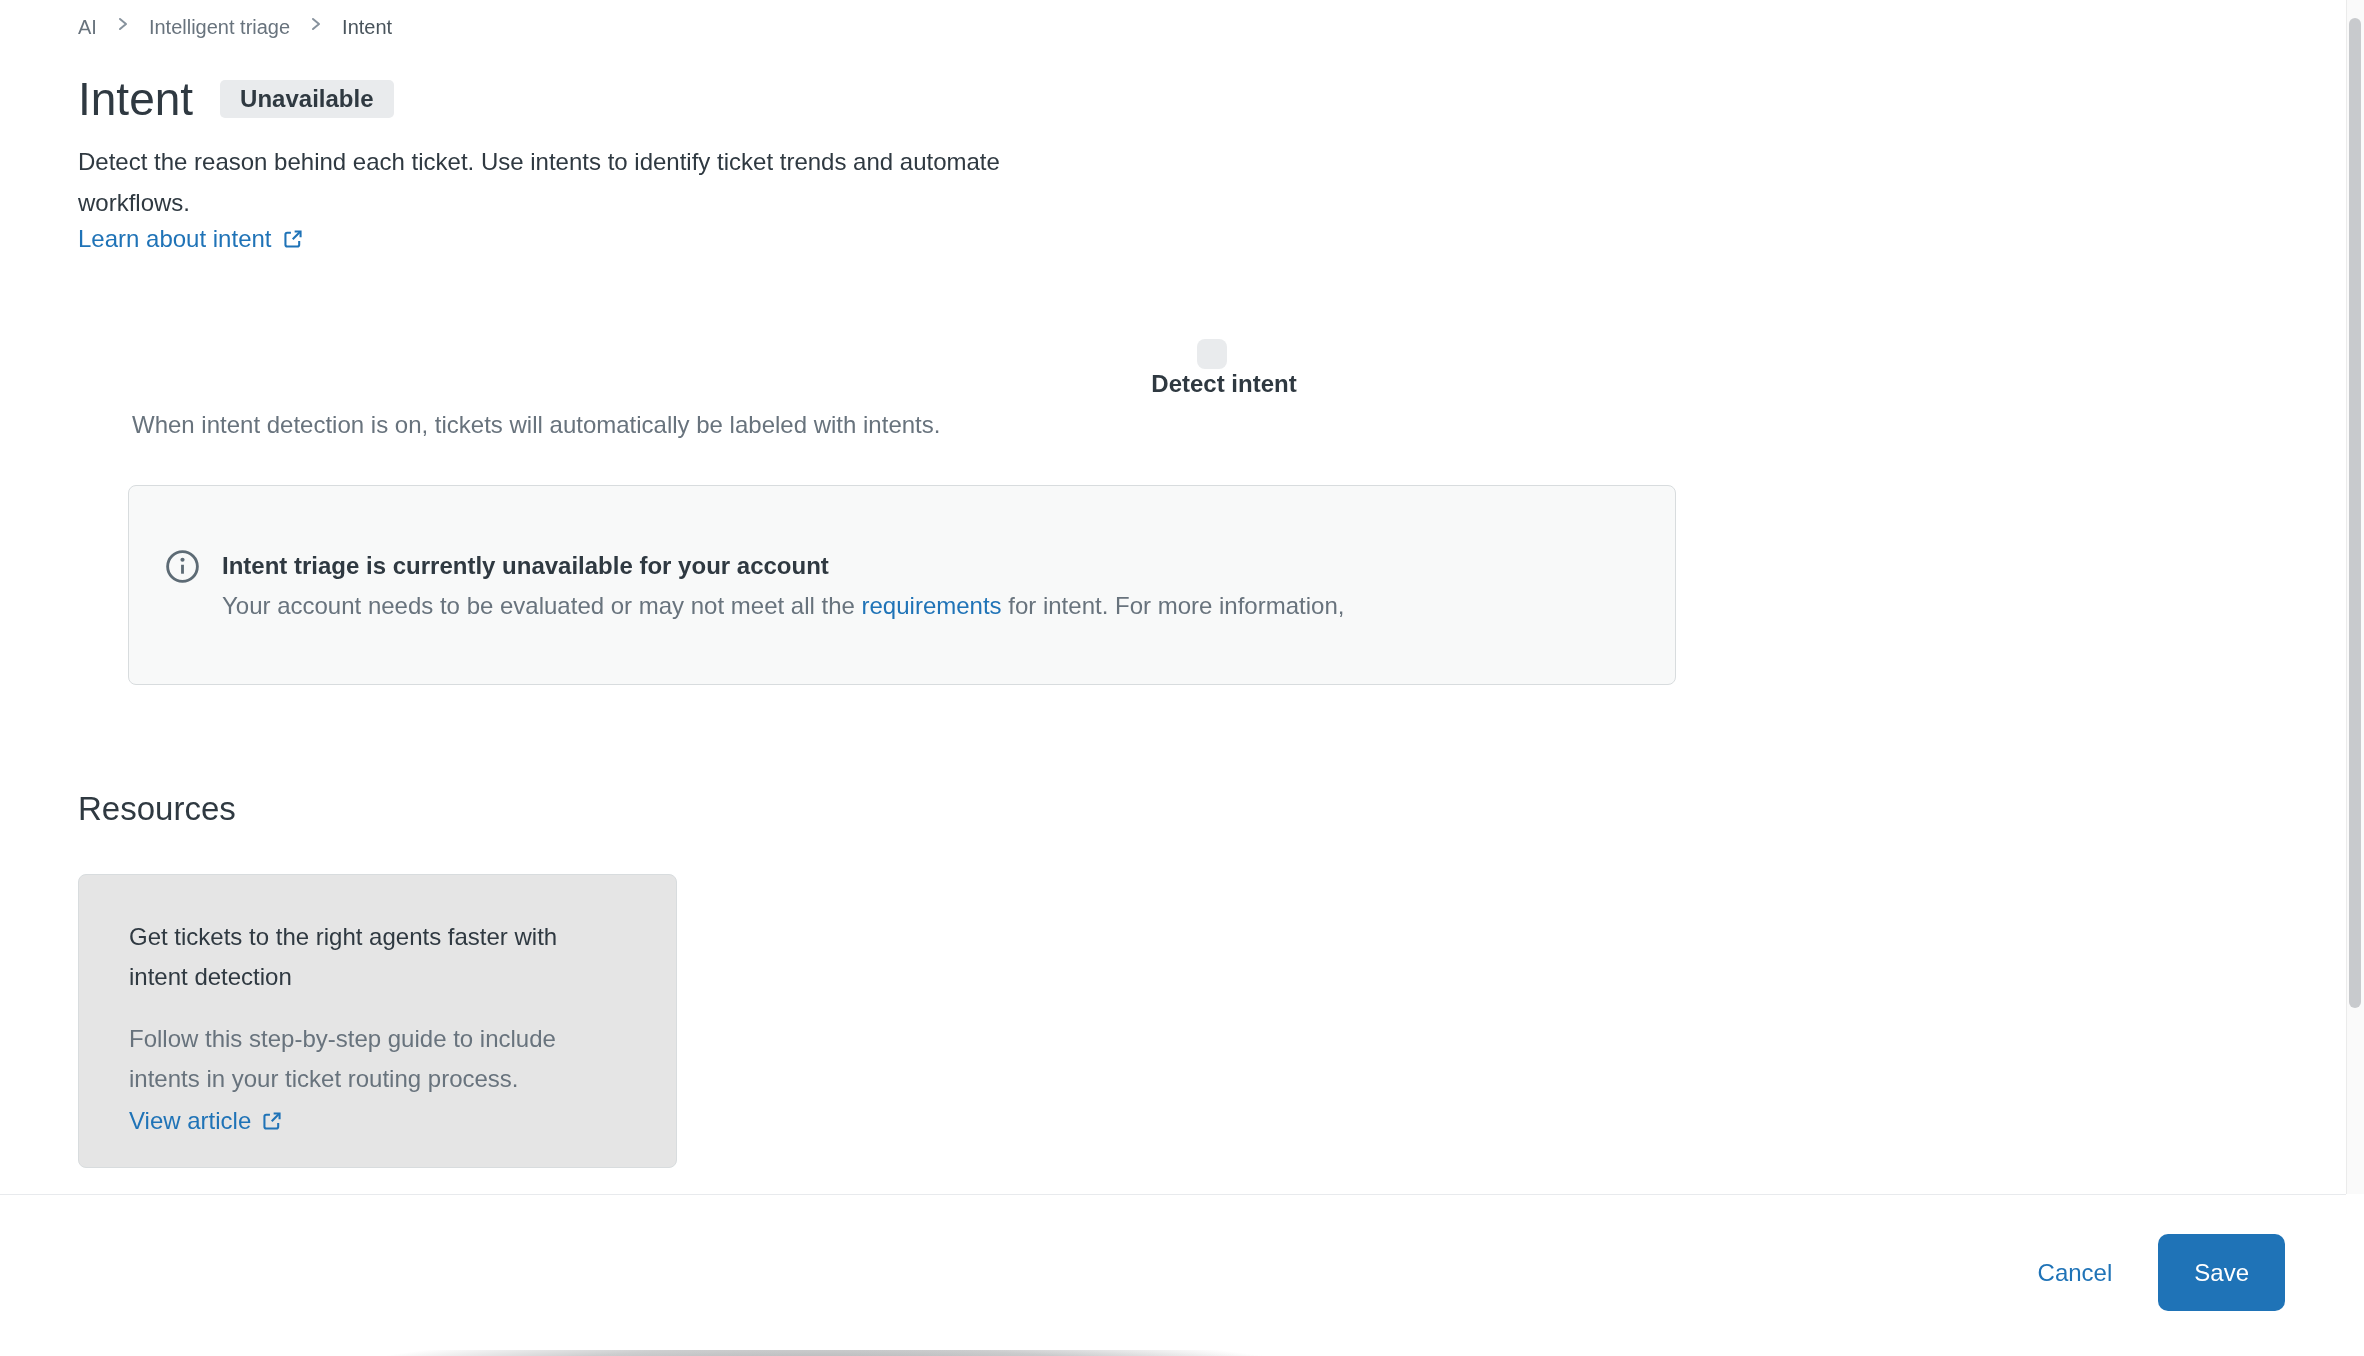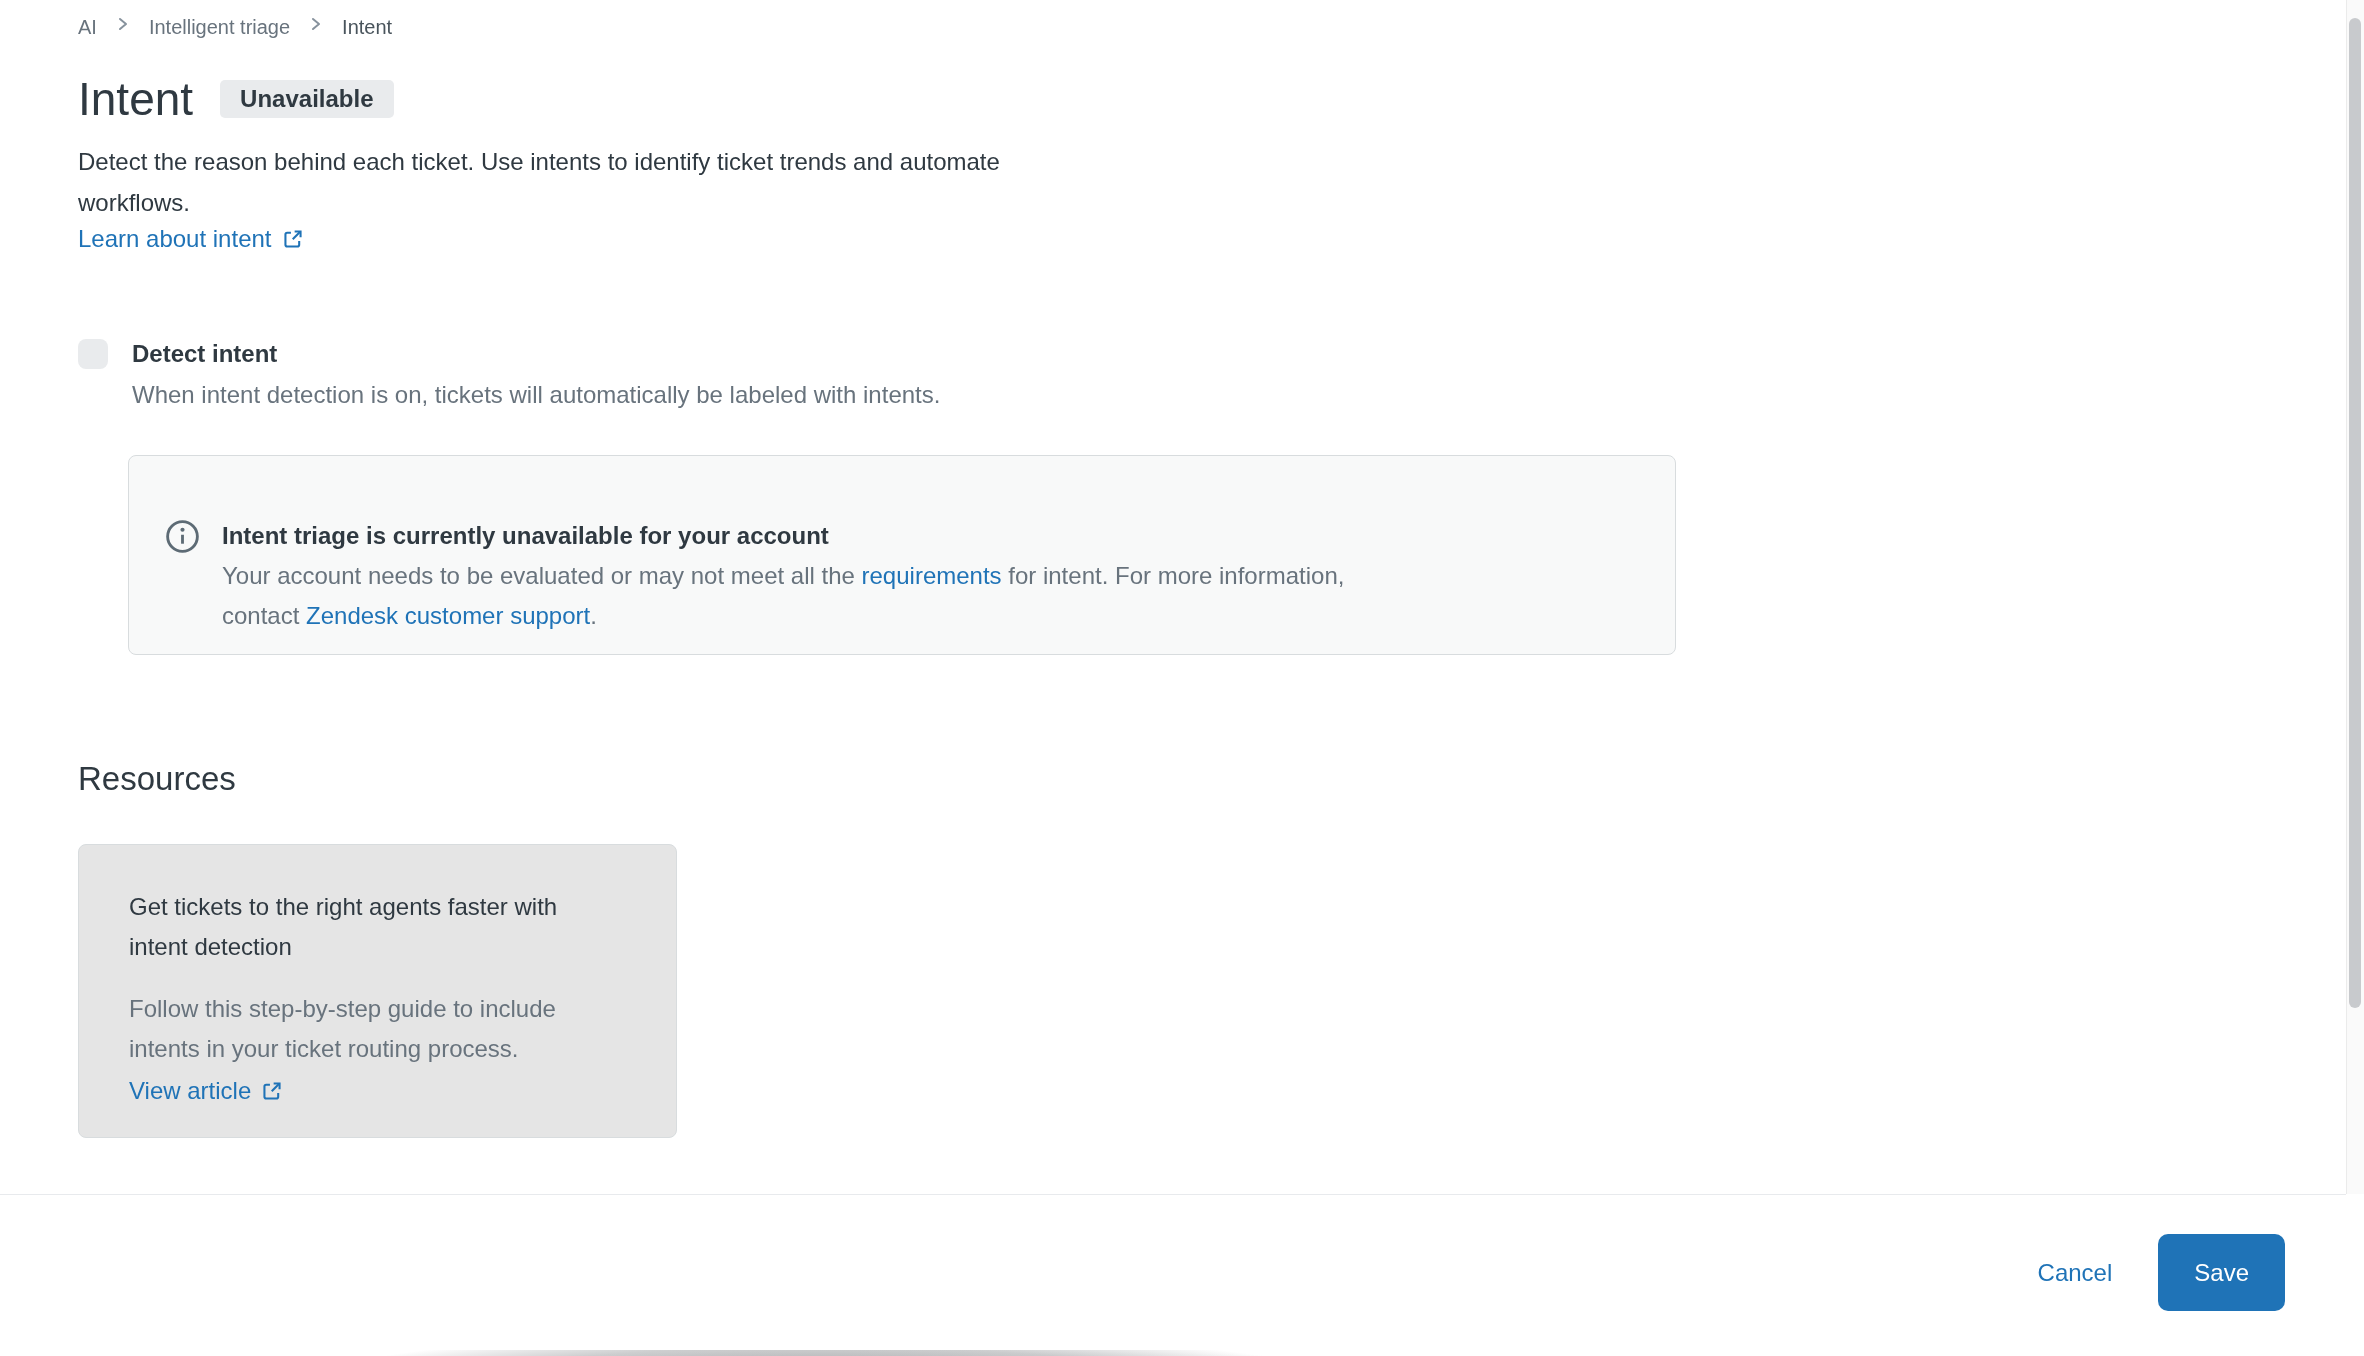--- a/index.html
+++ b/index.html
@@ -42,21 +42,21 @@
     margin:16px 0 0 78px;max-width:1030px;
     font-size:24px;line-height:41px;color:var(--text_dark);
   }
   .link{
     color:var(--accent_blue);text-decoration:none;cursor:pointer;
     display:inline-flex;align-items:center;gap:10px;font-size:24px;line-height:28px;
   }
   .learn{margin:2px 0 0 78px;}
 
   
-  .detect-row{margin:86px 0 0 78px;display:flex;align-items:center;}
+  .detect-row{margin:86px 0 0 78px;display:flex;align-items:center;flex-direction:column;}
   .checkbox{
     width:30px;height:30px;border-radius:8px;background:var(--badge_bg);
     flex:0 0 auto;cursor:default;
   }
   .detect-row label{
     margin-left:24px;font-size:24px;font-weight:700;color:var(--text_dark);line-height:30px;
   }
   .help{
     margin:12px 0 0 132px;font-size:24px;line-height:28px;color:var(--text_gray);
   }
@@ -160,21 +160,20 @@
 
     <div class="alert">
       <svg class="info-icon" width="35" height="35" viewBox="0 0 16 16">
         <circle cx="8" cy="8" r="6.8" fill="none" stroke="#5d6b75" stroke-width="1.3"></circle>
         <circle cx="8" cy="4.9" r="0.95" fill="#5d6b75"></circle>
         <line x1="8" y1="7.2" x2="8" y2="11.3" stroke="#5d6b75" stroke-width="1.3"></line>
       </svg>
       <div class="alert-body">
         <div class="alert-title">Intent triage is currently unavailable for your account</div>
         <div class="alert-line"><span>Your account needs to be evaluated or may not meet all the </span><a>requirements</a><span> for intent. For more information,</span></div>
-        <div class="alert-line"><span>contact </span><a>Zendesk customer support</a><span>.</span></div>
       </div>
     </div>
 
     <h2>Resources</h2>
 
     <div class="card">
       <div class="card-title">Get tickets to the right agents faster with intent detection</div>
       <p class="card-body">Follow this step-by-step guide to include intents in your ticket routing process.</p>
       <a class="link">
         <span>View article</span>

